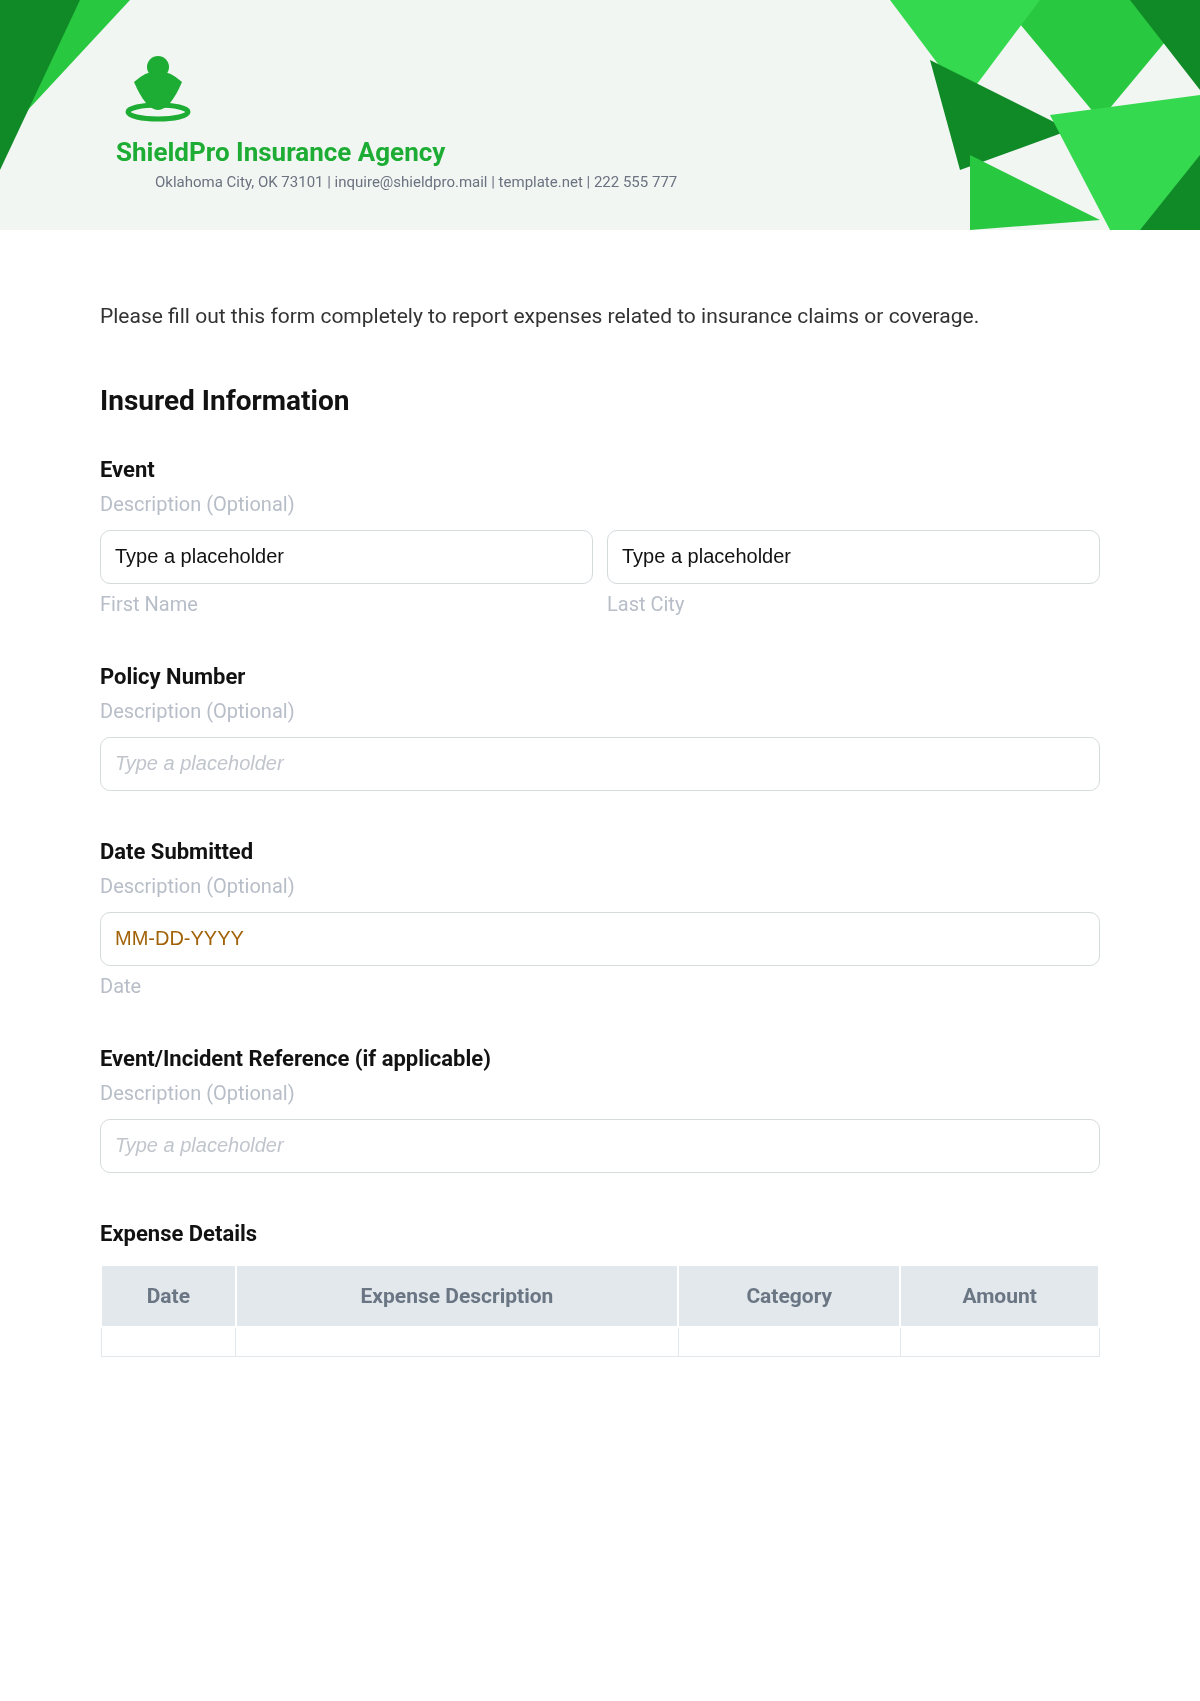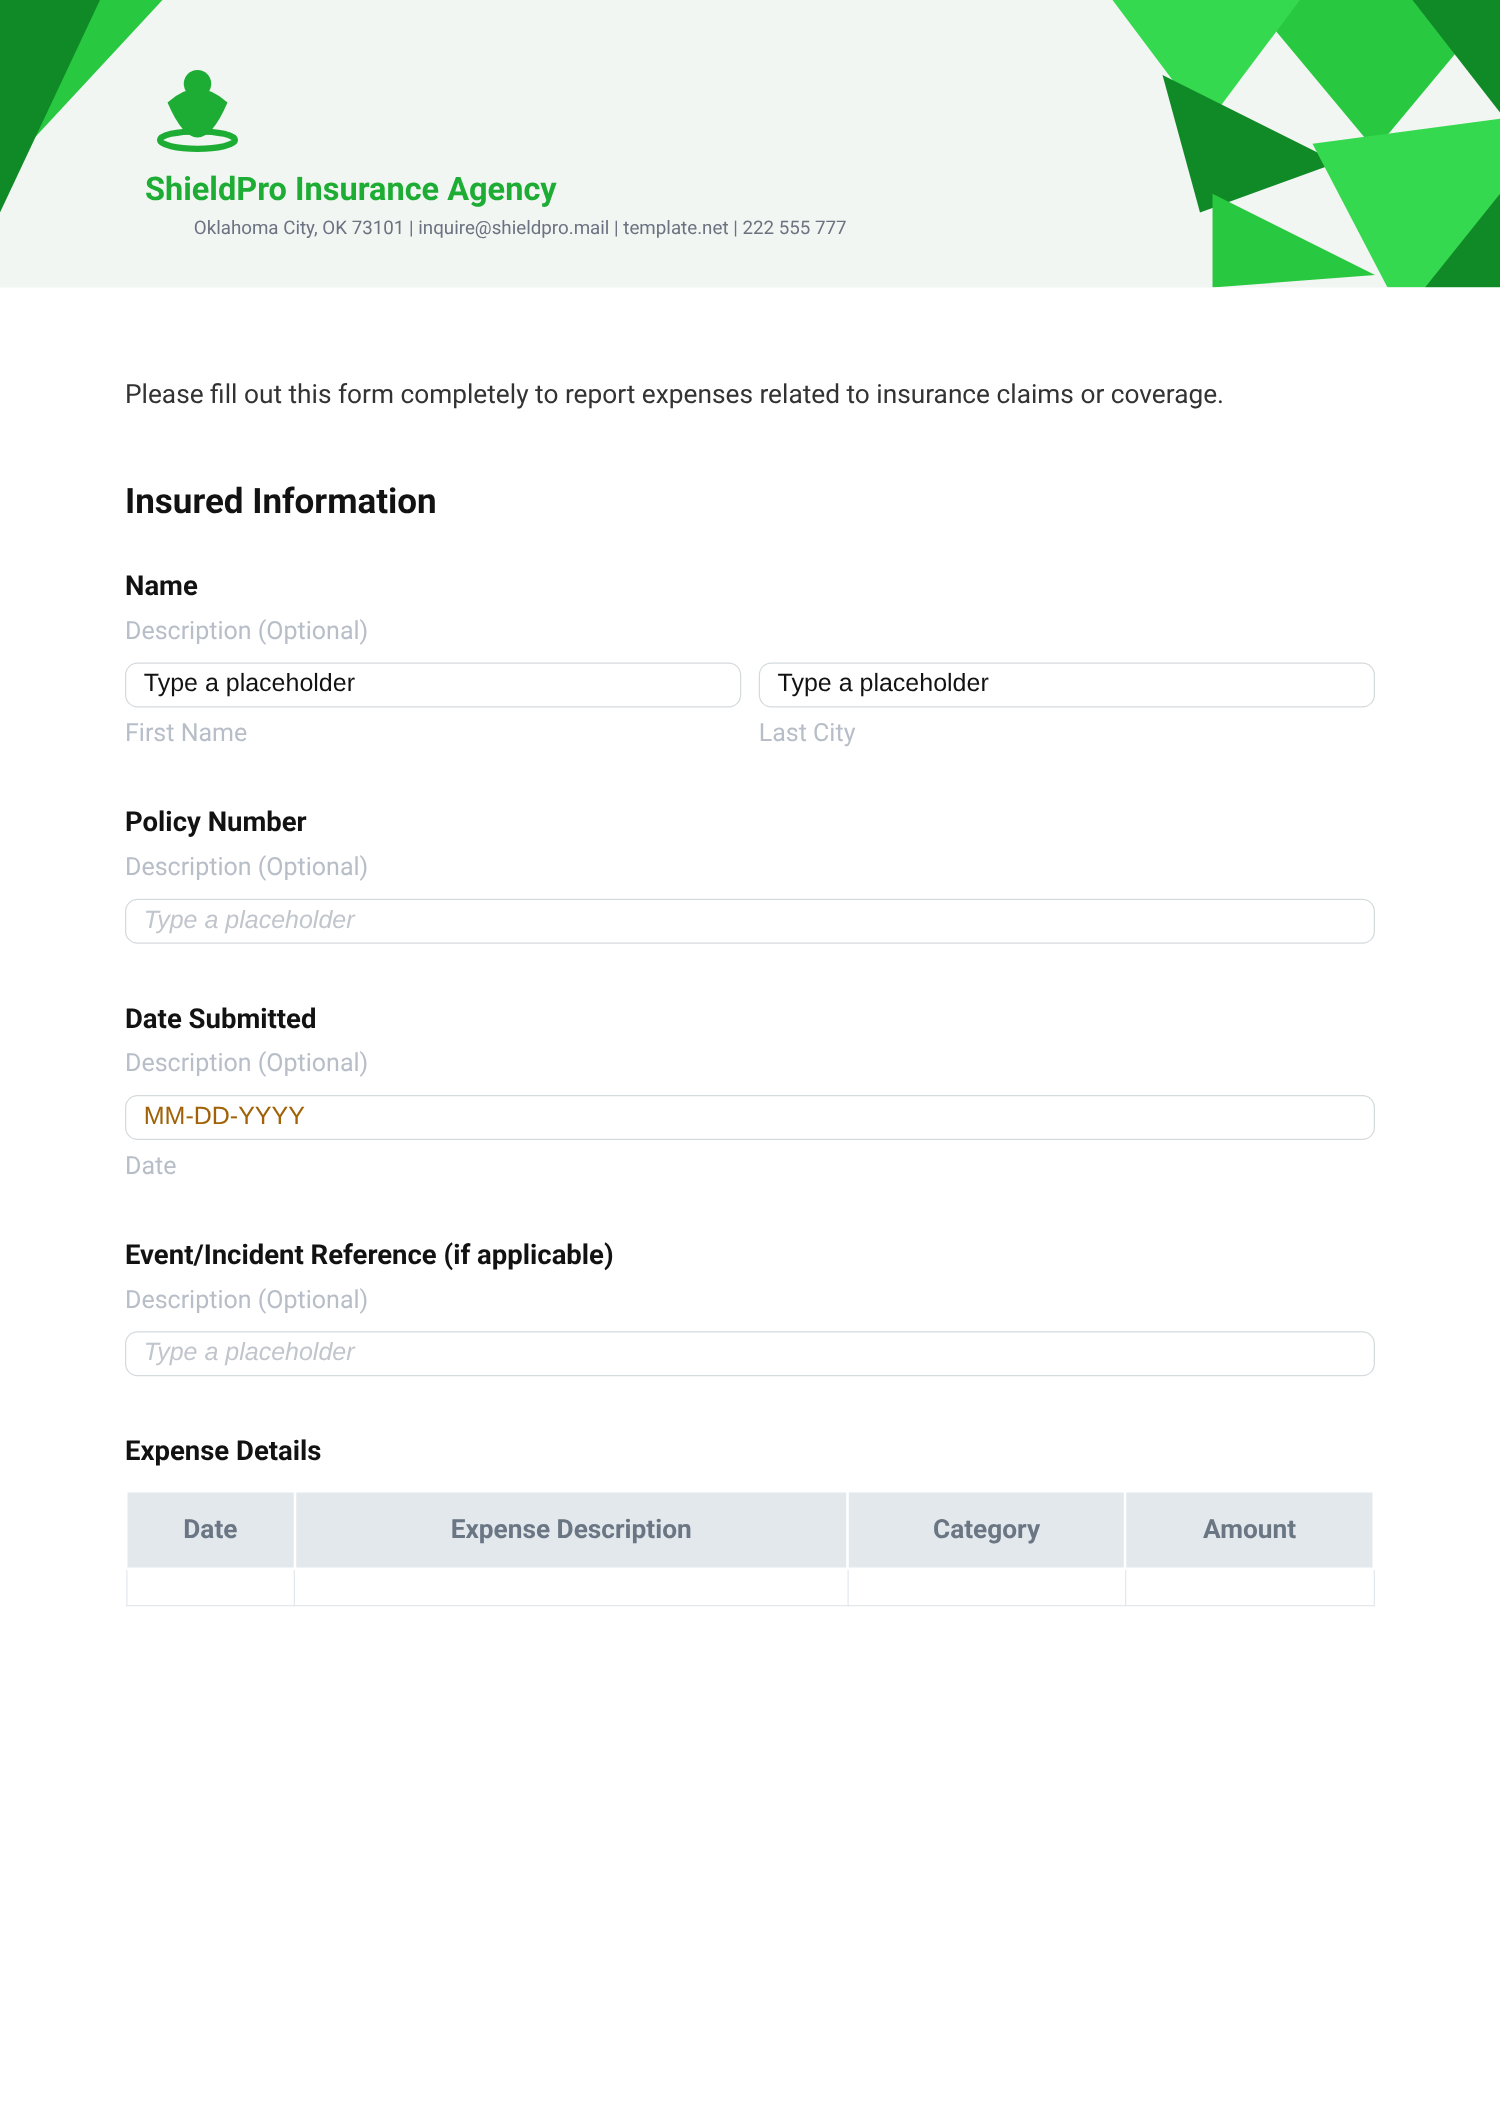--- a/index.html
+++ b/index.html
@@ -12,21 +12,21 @@
 .company-sub { color: #6b7280; font-size: 15px; margin-left: 39px; }
 .content { padding: 70px 100px 40px; }
 .form-title { font-size: 40px; font-weight: 700; text-align: center; color: #121212; margin-bottom: 28px; }
 .form-intro { font-size: 21px; color: #333; text-align: left; line-height: 1.6; margin-bottom: 50px; }
 .section-heading { font-size: 28px; font-weight: 700; color: #121212; margin-bottom: 40px; }
 .field-group { margin-bottom: 48px; }
 .field-label { font-size: 22px; font-weight: 700; color: #121212; margin-bottom: 10px; }
 .field-desc { font-size: 20px; color: #b8bec8; margin-bottom: 14px; }
 .row { display: flex; gap: 14px; }
 .col { flex: 1; }
-.input { width: 100%; height: 36px; border: 1px solid #d5dadd; border-radius: 10px; padding: 0 14px; font-size: 20px; color: #121212; }
+.input { width: 100%; height: 54px; border: 1px solid #d5dadd; border-radius: 10px; padding: 0 14px; font-size: 20px; color: #121212; }
 .input::placeholder { color: #c1c5cc; font-style: italic; }
 .subcap { font-size: 20px; color: #b8bec8; margin-top: 8px; }
 .expense-heading { font-size: 22px; font-weight: 700; color: #121212; margin-bottom: 18px; }
 table { width: 100%; border-collapse: collapse; }
 th { background: #e3e8ed; color: #6a7683; font-size: 21px; font-weight: 700; padding: 18px 10px; border: 2px solid #fff; text-align: center; }
 td { border: 1px solid #e3e8ed; height: 30px; }
 </style>
 </head>
 <body>
 
@@ -54,21 +54,21 @@
     <div class="company-sub">Oklahoma City, OK 73101 | inquire@shieldpro.mail | template.net | 222 555 777</div>
   </div>
 </div>
 
 <div class="content">
   <p class="form-intro">Please fill out this form completely to report expenses related to insurance claims or coverage.</p>
 
   <h2 class="section-heading">Insured Information</h2>
 
   <div class="field-group">
-    <div class="field-label">Name</div>
+    <div class="field-label">Event</div>
     <div class="field-desc">Description (Optional)</div>
     <div class="row">
       <div class="col">
         <input class="input" style="font-style: normal; color: rgb(18, 18, 18);" value="Type a placeholder">
         <div class="subcap">First Name</div>
       </div>
       <div class="col">
         <input class="input" style="font-style: normal; color: rgb(18, 18, 18);" value="Type a placeholder">
         <div class="subcap">Last City</div>
       </div>

